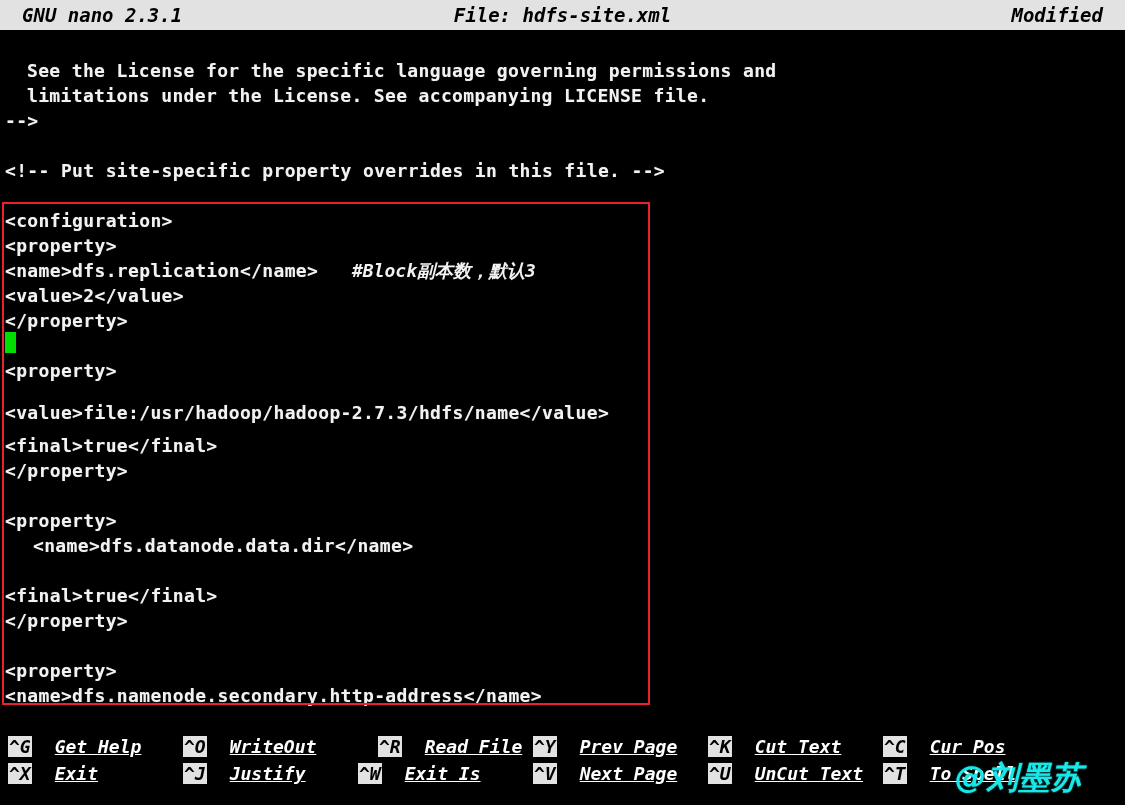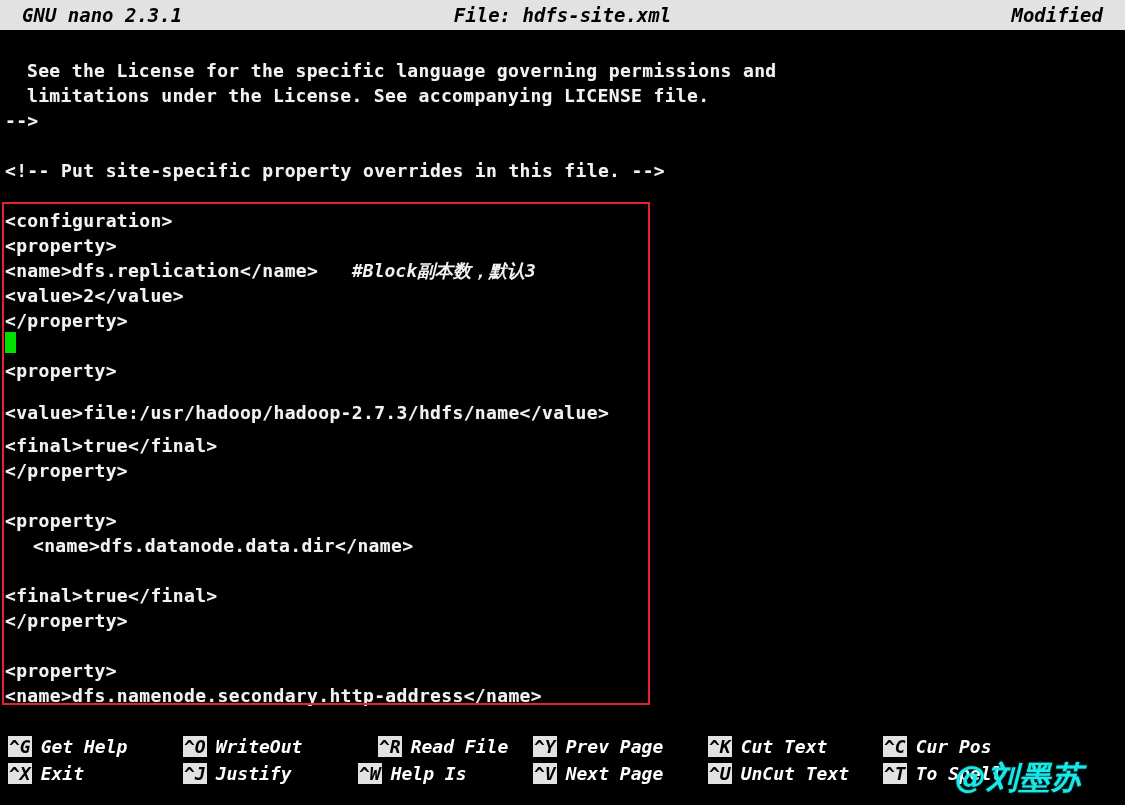--- a/index.html
+++ b/index.html
@@ -140,21 +140,22 @@
     font-weight: bold;
     font-size: 18px;
   }
   .sc-key {
     background: #e2e2e2;
     color: #000000;
     padding: 0 1px;
   }
   .sc-label {
     color: #ffffff;
-    margin-left: 9px;
+    margin-left: 23px;
+    text-decoration: underline;
   }
 
   
   .watermark {
     position: absolute;
     left: 955px;
     top: 757px;
     color: #18e8e8;
     font-family: "DejaVu Sans", "Liberation Sans", sans-serif;
     font-size: 31px;
@@ -211,21 +212,21 @@
         <div class="sc-item" style="left: 8px;"><span class="sc-key">^G</span><span class="sc-label">Get Help</span></div>
         <div class="sc-item" style="left: 183px;"><span class="sc-key">^O</span><span class="sc-label">WriteOut</span></div>
         <div class="sc-item" style="left: 378px;"><span class="sc-key">^R</span><span class="sc-label">Read File</span></div>
         <div class="sc-item" style="left: 533px;"><span class="sc-key">^Y</span><span class="sc-label">Prev Page</span></div>
         <div class="sc-item" style="left: 708px;"><span class="sc-key">^K</span><span class="sc-label">Cut Text</span></div>
         <div class="sc-item" style="left: 883px;"><span class="sc-key">^C</span><span class="sc-label">Cur Pos</span></div>
       </div>
     <div class="sc-row row2" id="sc-row-2">
         <div class="sc-item" style="left: 8px;"><span class="sc-key">^X</span><span class="sc-label">Exit</span></div>
         <div class="sc-item" style="left: 183px;"><span class="sc-key">^J</span><span class="sc-label">Justify</span></div>
-        <div class="sc-item" style="left: 358px;"><span class="sc-key">^W</span><span class="sc-label">Help Is</span></div>
+        <div class="sc-item" style="left: 358px;"><span class="sc-key">^W</span><span class="sc-label">Exit Is</span></div>
         <div class="sc-item" style="left: 533px;"><span class="sc-key">^V</span><span class="sc-label">Next Page</span></div>
         <div class="sc-item" style="left: 708px;"><span class="sc-key">^U</span><span class="sc-label">UnCut Text</span></div>
         <div class="sc-item" style="left: 883px;"><span class="sc-key">^T</span><span class="sc-label">To Spell</span></div>
       </div>
   </div>
 
   <div class="watermark">@刘墨苏</div>
 
 </div>
 

